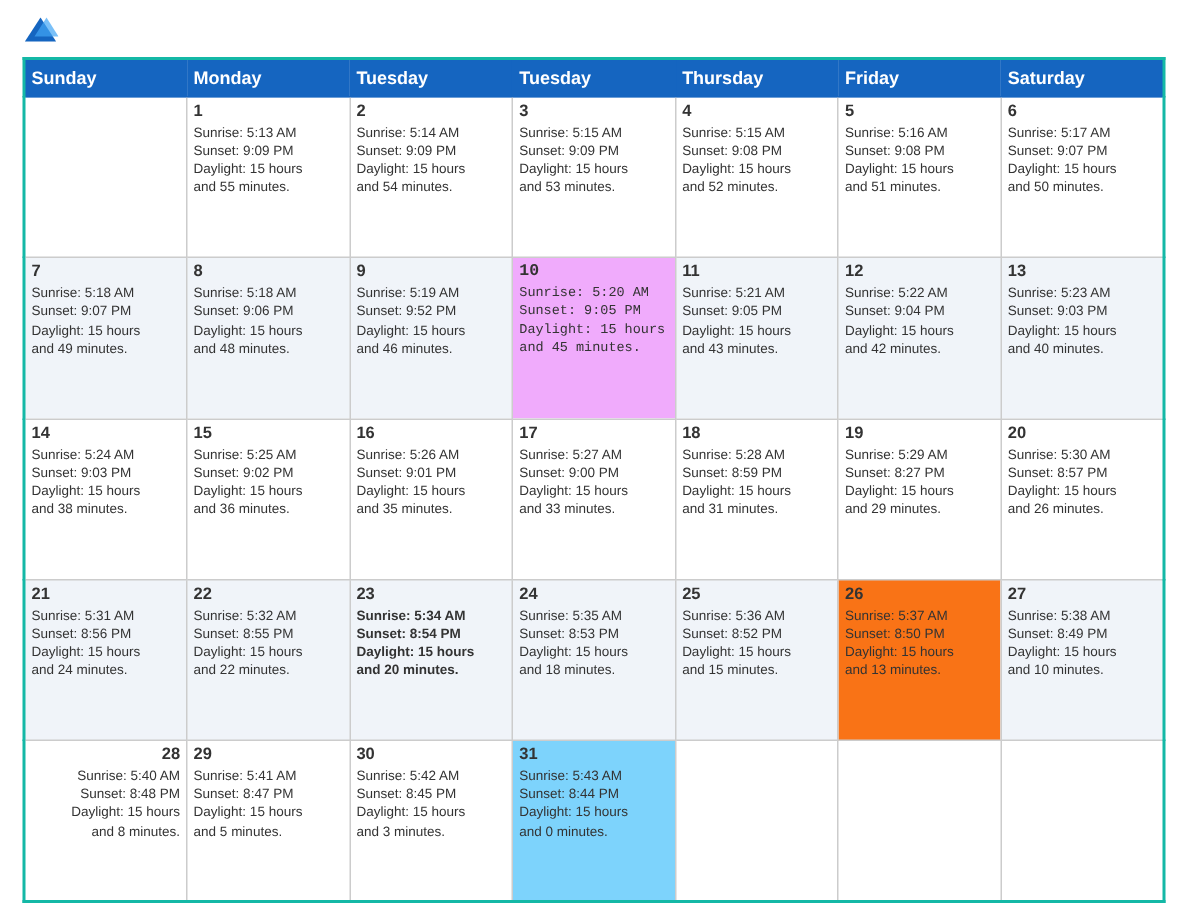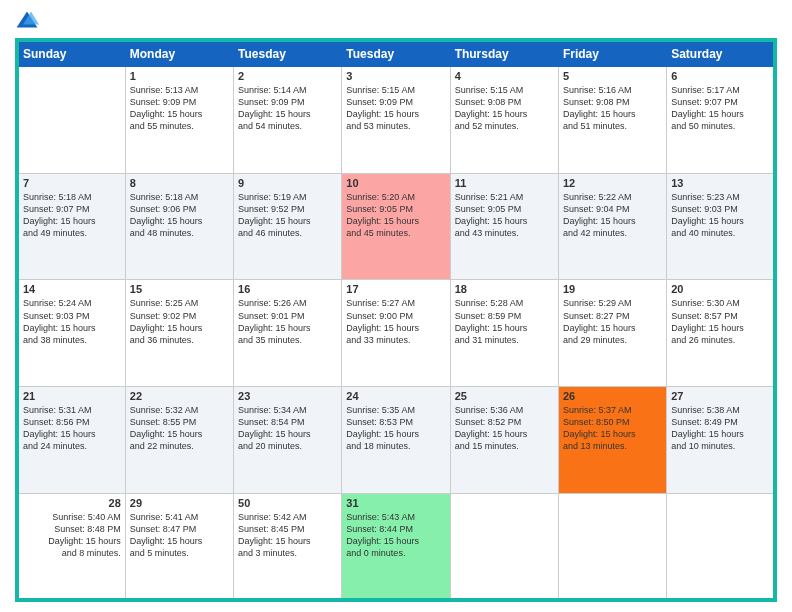--- a/index.html
+++ b/index.html
@@ -55,21 +55,21 @@
       font-weight: bold;
       color: #333;
       line-height: 1.1;
     }
     .subtitle {
       font-size: 14px;
       color: #555;
     }
     .calendar {
       flex: 1;
-      border: 4px solid #14b8a6;
+      border: 2px solid #14b8a6;
       border-collapse: collapse;
       width: 100%;
       table-layout: fixed;
     }
     .calendar th {
       background-color: #1565c0;
       color: #fff;
       font-size: 12px;
       font-weight: bold;
       padding: 5px 4px;
@@ -203,21 +203,21 @@
 Daylight: 15 hours
 and 48 minutes.</div>
           </td>
           <td style="background-color: rgb(240, 244, 249);">
             <span class="day-number">9</span>
             <div class="day-info" style="white-space: pre-line;">Sunrise: 5:19 AM
 Sunset: 9:52 PM
 Daylight: 15 hours
 and 46 minutes.</div>
           </td>
-          <td style="background-color: #fca5a5;">
+          <td style="background-color: #f0abfc; font-family: Liberation Mono, monospace;">
             <span class="day-number">10</span>
             <div class="day-info" style="white-space: pre-line;">Sunrise: 5:20 AM
 Sunset: 9:05 PM
 Daylight: 15 hours
 and 45 minutes.</div>
           </td>
           <td style="background-color: rgb(240, 244, 249);">
             <span class="day-number">11</span>
             <div class="day-info" style="white-space: pre-line;">Sunrise: 5:21 AM
 Sunset: 9:05 PM
@@ -300,21 +300,21 @@
           </td>
           <td style="background-color: rgb(240, 244, 249);">
             <span class="day-number">22</span>
             <div class="day-info" style="white-space: pre-line;">Sunrise: 5:32 AM
 Sunset: 8:55 PM
 Daylight: 15 hours
 and 22 minutes.</div>
           </td>
           <td style="background-color: rgb(240, 244, 249); margin-top: 48px;">
             <span class="day-number">23</span>
-            <div class="day-info" style="white-space: pre-line;">Sunrise: 5:34 AM
+            <div class="day-info" style="white-space: pre-line; font-weight: bold;">Sunrise: 5:34 AM
 Sunset: 8:54 PM
 Daylight: 15 hours
 and 20 minutes.</div>
           </td>
           <td style="background-color: rgb(240, 244, 249);">
             <span class="day-number">24</span>
             <div class="day-info" style="white-space: pre-line;">Sunrise: 5:35 AM
 Sunset: 8:53 PM
 Daylight: 15 hours
 and 18 minutes.</div>
@@ -350,27 +350,27 @@
 and 8 minutes.</div>
           </td>
           <td style="background-color: rgb(255, 255, 255);">
             <span class="day-number">29</span>
             <div class="day-info" style="white-space: pre-line;">Sunrise: 5:41 AM
 Sunset: 8:47 PM
 Daylight: 15 hours
 and 5 minutes.</div>
           </td>
           <td style="background-color: rgb(255, 255, 255);">
-            <span class="day-number">50</span>
+            <span class="day-number">30</span>
             <div class="day-info" style="white-space: pre-line;">Sunrise: 5:42 AM
 Sunset: 8:45 PM
 Daylight: 15 hours
 and 3 minutes.</div>
           </td>
-          <td style="background-color: #86efac;">
+          <td style="background-color: #7dd3fc;">
             <span class="day-number">31</span>
             <div class="day-info" style="white-space: pre-line;">Sunrise: 5:43 AM
 Sunset: 8:44 PM
 Daylight: 15 hours
 and 0 minutes.</div>
           </td>
           <td class="empty-cell"></td>
           <td class="empty-cell"></td>
           <td class="empty-cell"></td>
         </tr>

